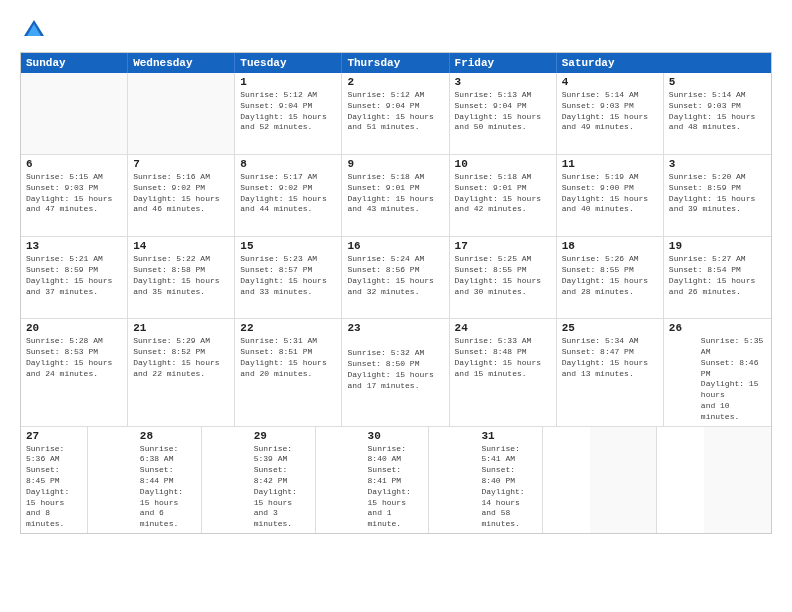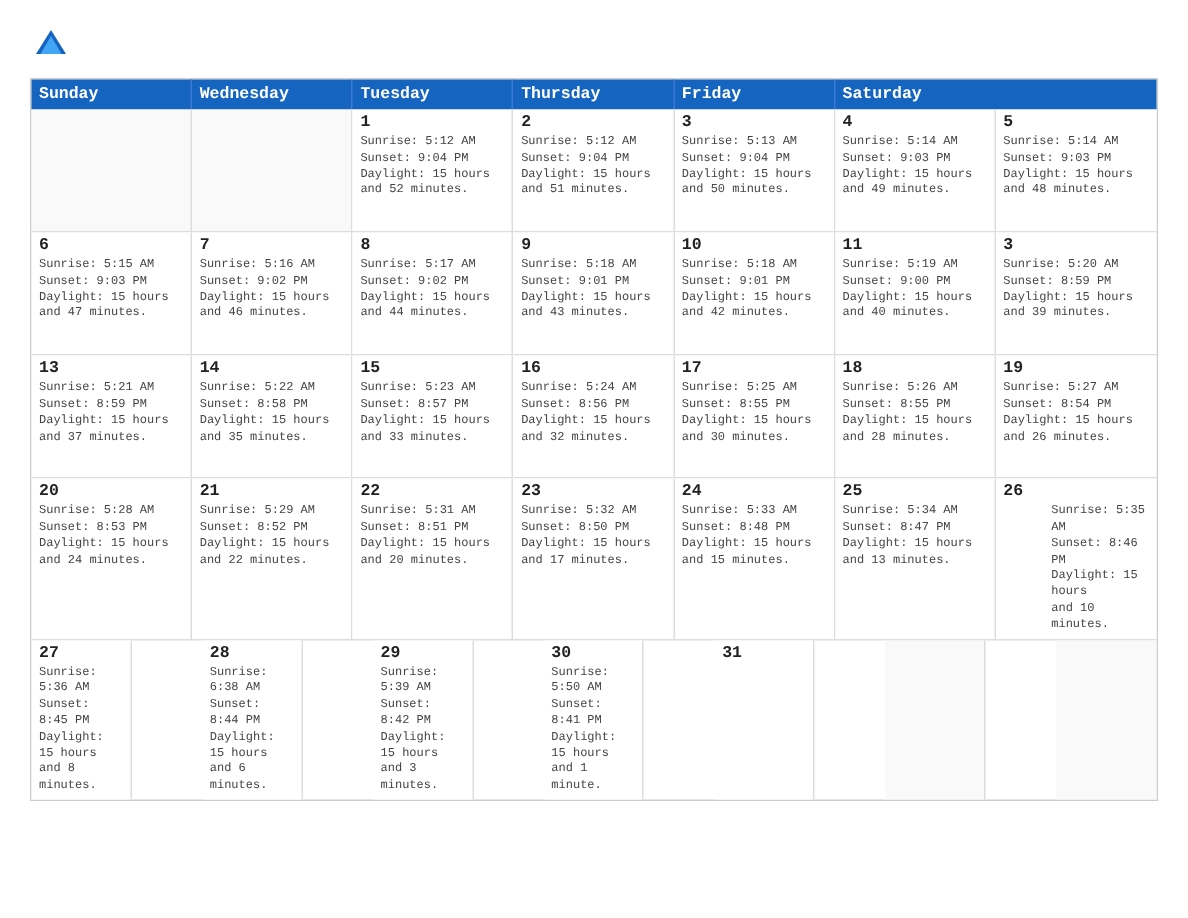--- a/index.html
+++ b/index.html
@@ -305,21 +305,21 @@
           </div>
           <div class="cal-cell">
             <div class="cell-day">22</div>
             <div class="cell-info" style="white-space: pre-line;">Sunrise: 5:31 AM
 Sunset: 8:51 PM
 Daylight: 15 hours
 and 20 minutes.</div>
           </div>
           <div class="cal-cell">
             <div class="cell-day">23</div>
-            <div class="cell-info" style="white-space: pre-line;">Sunrise: 5:32 AM
+            <div class="cell-info" style="white-space: pre-line; margin-top: 12px;">Sunrise: 5:32 AM
 Sunset: 8:50 PM
 Daylight: 15 hours
 and 17 minutes.</div>
           </div>
           <div class="cal-cell">
             <div class="cell-day">24</div>
             <div class="cell-info" style="white-space: pre-line;">Sunrise: 5:33 AM
 Sunset: 8:48 PM
 Daylight: 15 hours
 and 15 minutes.</div>
@@ -356,26 +356,30 @@
           </div>
           <div class="cal-cell">
             <div class="cell-day">29</div>
             <div class="cell-info" style="white-space: pre-line;">Sunrise: 5:39 AM
 Sunset: 8:42 PM
 Daylight: 15 hours
 and 3 minutes.</div>
           </div>
           <div class="cal-cell">
             <div class="cell-day">30</div>
-            <div class="cell-info" style="white-space: pre-line;">Sunrise: 5:50 AM
+            <div class="cell-info" style="white-space: pre-line;">Sunrise: 8:40 AM
 Sunset: 8:41 PM
 Daylight: 15 hours
 and 1 minute.</div>
           </div>
           <div class="cal-cell">
             <div class="cell-day">31</div>
+            <div class="cell-info" style="white-space: pre-line;">Sunrise: 5:41 AM
+Sunset: 8:40 PM
+Daylight: 14 hours
+and 58 minutes.</div>
           </div>
           <div class="cal-cell empty"></div>
           <div class="cal-cell empty"></div>
         </div>
       </div>
   </div>
 </div>
 
 </body></html>

